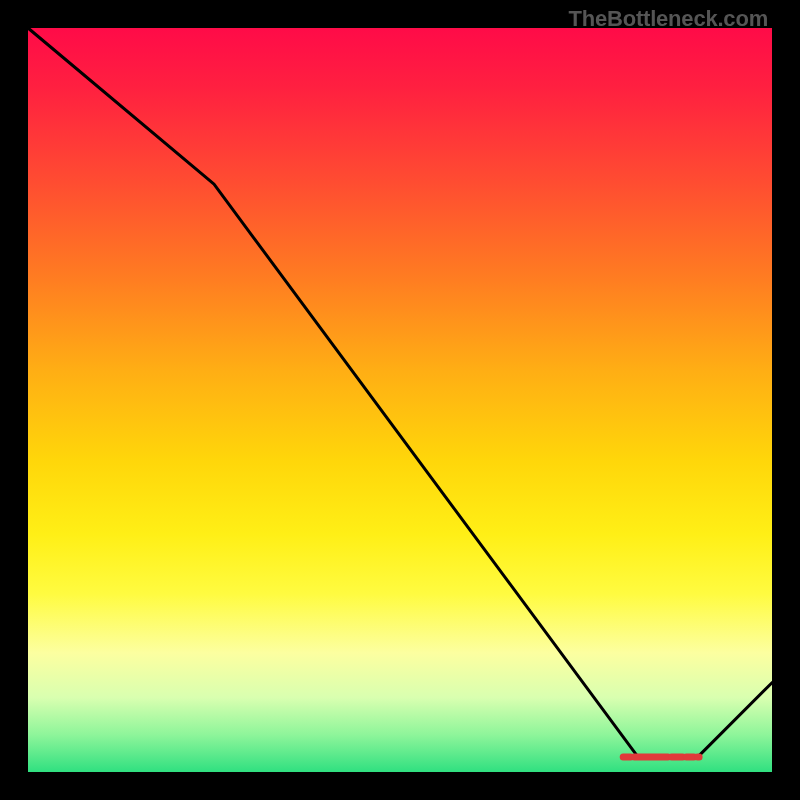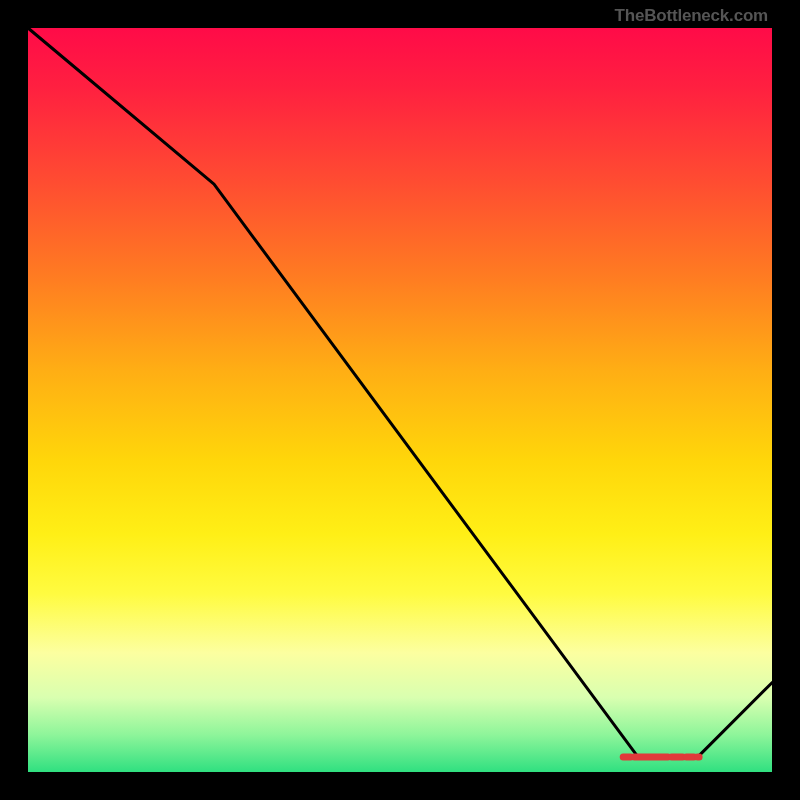--- a/index.html
+++ b/index.html
@@ -40,21 +40,21 @@
       #fcffa0 84%,
       #d9ffb0 90%,
       #8ef59a 95%,
       #30e080 100%);
   }
   .attribution {
     position: absolute;
     top: 6px;
     right: 32px;
     color: #555;
-    font-size: 17px;
+    font-size: 22px;
     font-weight: 600;
     letter-spacing: -0.2px;
   }
   svg.lines {
     position: absolute;
     left: 0; top: 0;
     width: 744px;
     height: 744px;
     overflow: visible;
   }

